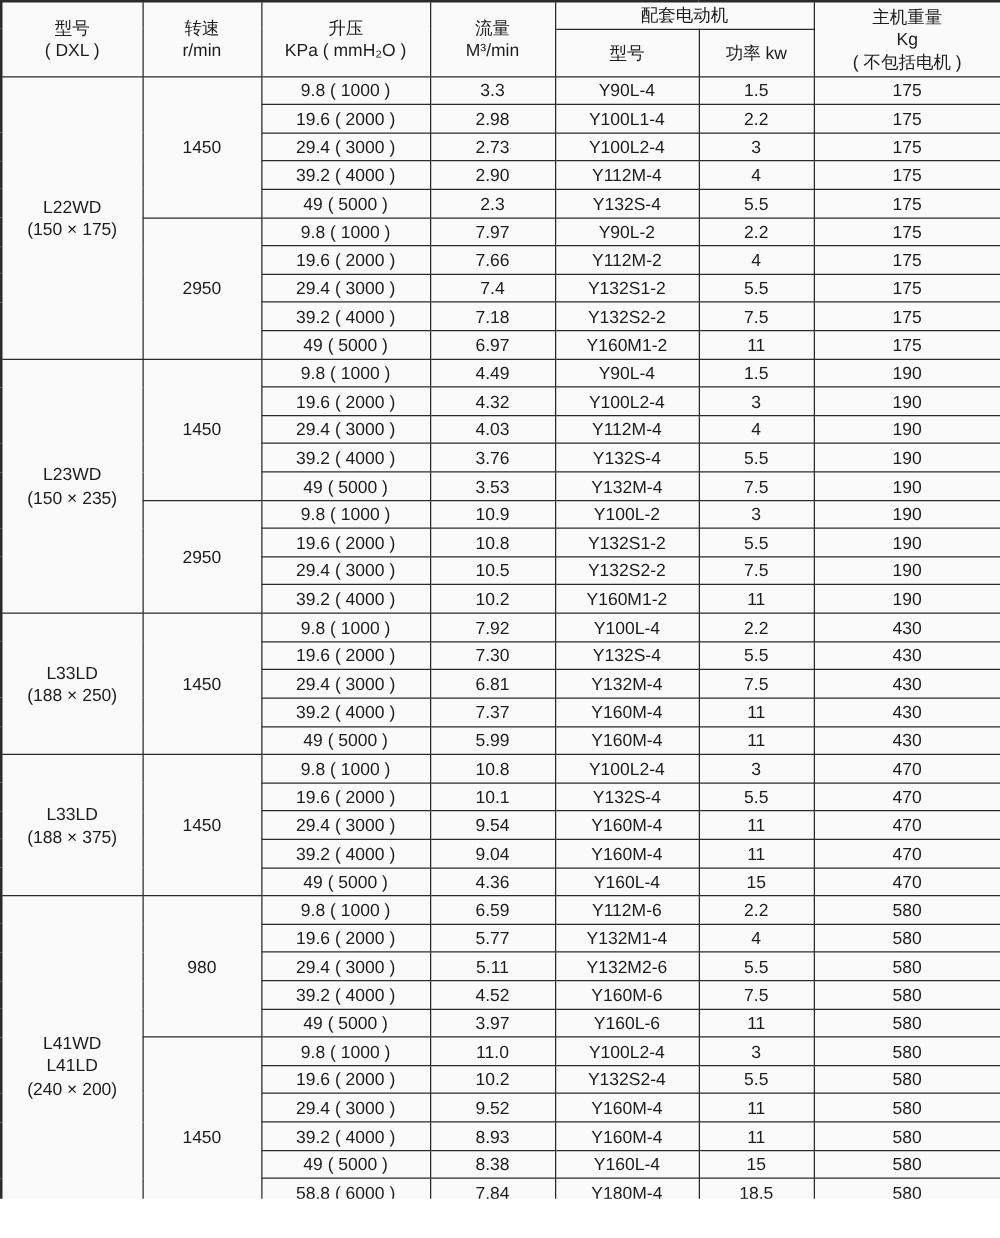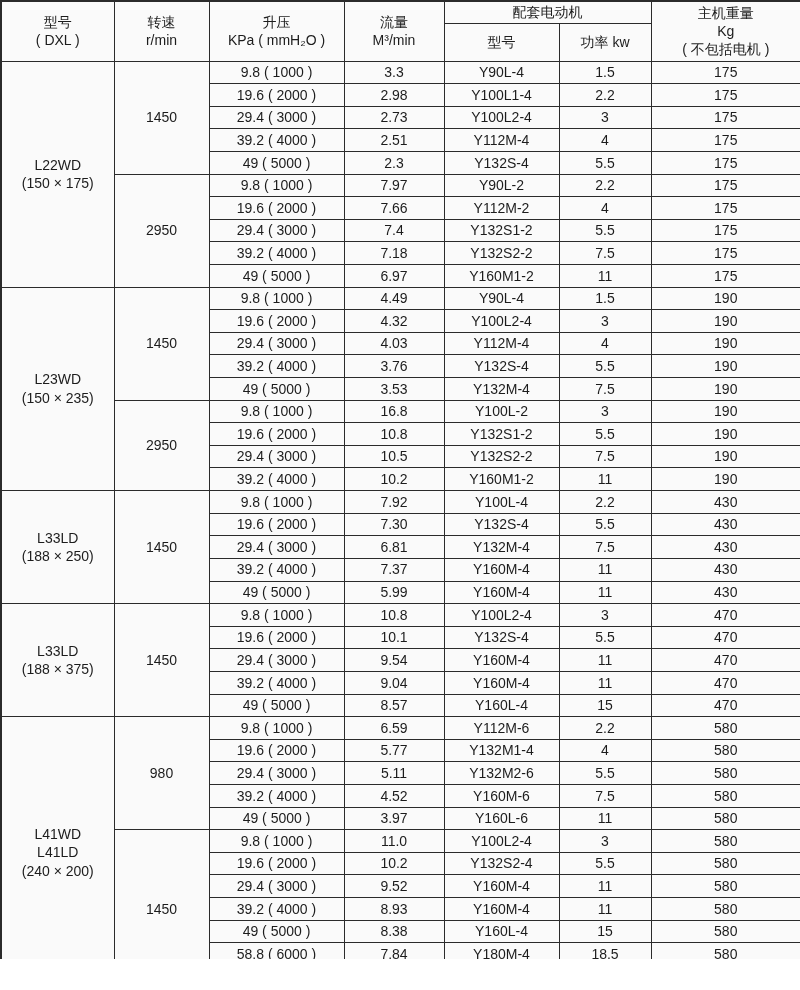--- a/index.html
+++ b/index.html
@@ -117,21 +117,21 @@
         </tr>
         <tr>
           <td>29.4 ( 3000 )</td>
           <td>2.73</td>
           <td>Y100L2-4</td>
           <td>3</td>
           <td>175</td>
         </tr>
         <tr>
           <td>39.2 ( 4000 )</td>
-          <td>2.51</td>
+          <td>2.90</td>
           <td>Y112M-4</td>
           <td>4</td>
           <td>175</td>
         </tr>
         <tr>
           <td>49 ( 5000 )</td>
           <td>2.3</td>
           <td>Y132S-4</td>
           <td>5.5</td>
           <td>175</td>
@@ -208,21 +208,21 @@
         <tr>
           <td>49 ( 5000 )</td>
           <td>3.53</td>
           <td>Y132M-4</td>
           <td>7.5</td>
           <td>190</td>
         </tr>
         <tr>
           <td rowspan="4" class="speed-cell">2950</td>
           <td>9.8 ( 1000 )</td>
-          <td>16.8</td>
+          <td>10.9</td>
           <td>Y100L-2</td>
           <td>3</td>
           <td>190</td>
         </tr>
         <tr>
           <td>19.6 ( 2000 )</td>
           <td>10.8</td>
           <td>Y132S1-2</td>
           <td>5.5</td>
           <td>190</td>
@@ -309,21 +309,21 @@
         </tr>
         <tr>
           <td>39.2 ( 4000 )</td>
           <td>9.04</td>
           <td>Y160M-4</td>
           <td>11</td>
           <td>470</td>
         </tr>
         <tr>
           <td>49 ( 5000 )</td>
-          <td>8.57</td>
+          <td>4.36</td>
           <td>Y160L-4</td>
           <td>15</td>
           <td>470</td>
         </tr>
         <tr>
           <td rowspan="12" class="model-cell">
             <span class="model-line">L41WD</span>
             <span class="model-line">L41LD</span>
             <span class="model-line">(240 × 200)</span>
           </td>

